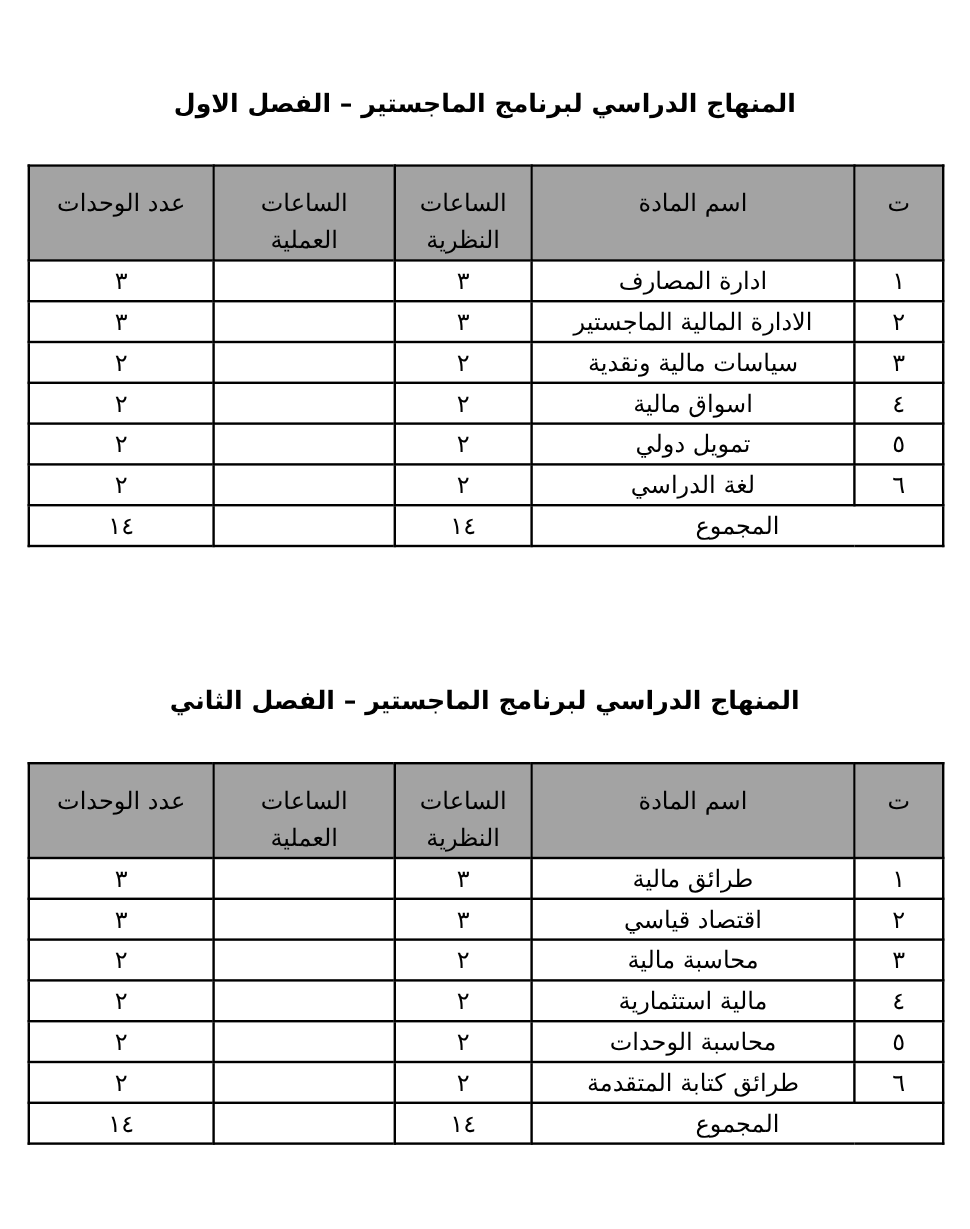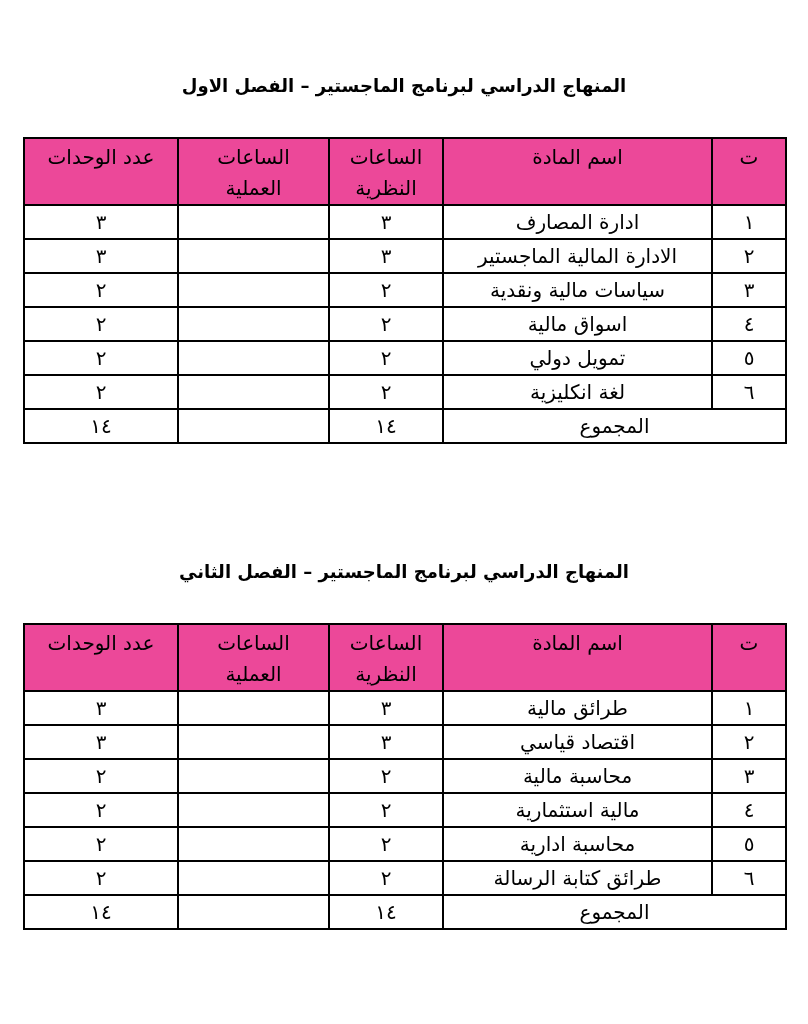--- a/index.html
+++ b/index.html
@@ -12,21 +12,21 @@
     width: 808px;
     height: 1024px;
     font-family: "DejaVu Sans", sans-serif;
     color: #000000;
     overflow: hidden;
   }
   .doc-title {
     width: 808px;
     text-align: center;
     font-weight: 700;
-    font-size: 18px;
+    font-size: 21px;
     height: 48px;
     line-height: 48px;
     direction: rtl;
   }
   .doc-title.first  { margin: 62px 0 27px 0; }
   .doc-title.second { margin: 104px 0 27px 0; }
 
   table.curriculum {
     border-collapse: collapse;
     table-layout: fixed;
@@ -34,27 +34,27 @@
     width: 762px;
     margin-left: 23px;
   }
   .curriculum th, .curriculum td {
     border: 2px solid #000000;
     text-align: center;
     padding: 0;
     overflow: hidden;
   }
   .curriculum thead th {
-    background: #ec4899;
+    background: #a3a3a3;
     height: 67px;
     font-weight: 400;
     font-size: 20px;
     line-height: 31px;
     vertical-align: top;
-    padding-top: 3px;
+    padding-top: 15px;
     white-space: pre-line;
   }
   .curriculum tbody td {
     height: 34px;
     font-size: 20px;
     line-height: 30px;
     vertical-align: middle;
   }
   .col-no       { width: 74px;  }
   .col-subject  { width: 269px; }
@@ -122,21 +122,21 @@
     </tr>
     <tr>
       <td>٥</td>
       <td>تمويل دولي</td>
       <td>٢</td>
       <td></td>
       <td>٢</td>
     </tr>
     <tr>
       <td>٦</td>
-      <td>لغة انكليزية</td>
+      <td>لغة الدراسي</td>
       <td>٢</td>
       <td></td>
       <td>٢</td>
     </tr>
     <tr>
       <td colspan="2" class="total-label">المجموع</td>
       <td>١٤</td>
       <td></td>
       <td>١٤</td>
     </tr>
@@ -188,28 +188,28 @@
     </tr>
     <tr>
       <td>٤</td>
       <td>مالية استثمارية</td>
       <td>٢</td>
       <td></td>
       <td>٢</td>
     </tr>
     <tr>
       <td>٥</td>
-      <td>محاسبة ادارية</td>
+      <td>محاسبة الوحدات</td>
       <td>٢</td>
       <td></td>
       <td>٢</td>
     </tr>
     <tr>
       <td>٦</td>
-      <td>طرائق كتابة الرسالة</td>
+      <td>طرائق كتابة المتقدمة</td>
       <td>٢</td>
       <td></td>
       <td>٢</td>
     </tr>
     <tr>
       <td colspan="2" class="total-label">المجموع</td>
       <td>١٤</td>
       <td></td>
       <td>١٤</td>
     </tr>

